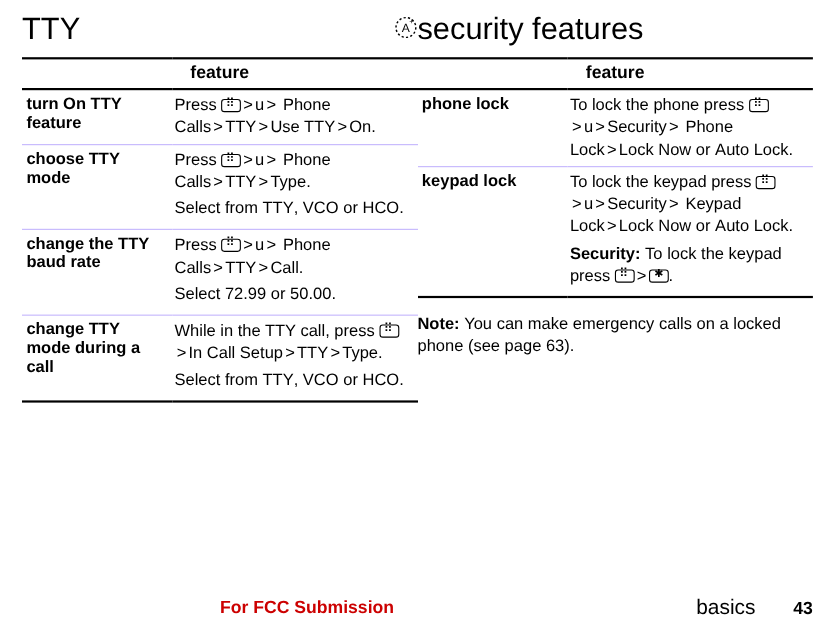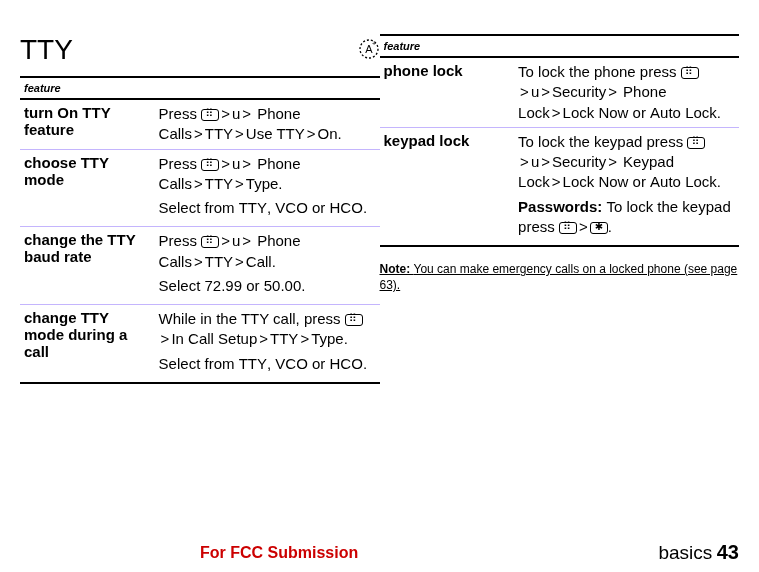--- a/index.html
+++ b/index.html
@@ -8,21 +8,20 @@
     background: #fff;
     font-family: Arial, Helvetica, sans-serif;
     width: 759px;
     height: 572px;
     position: relative;
     box-sizing: border-box;
   }
   .page {
     display: flex;
     padding: 10px 20px 0 20px;
-    margin-top: 24px;
   }
   .col {
     flex: 1;
     min-width: 0;
   }
   h1 {
     font-size: 28px;
     font-weight: normal;
     margin: 0 0 10px 0;
     font-family: Arial, Helvetica, sans-serif;
@@ -33,27 +32,26 @@
     justify-content: space-between;
   }
   .accessibility-icon {
     margin-top: 4px;
   }
   table {
     border-collapse: collapse;
     width: 100%;
   }
   th.feature-header {
-    text-align: left;
-    font-weight: bold;
-    font-size: 11px;
+    text-align: center;
+    font-weight: bold;
+    font-size: 16px;
     border-top: 2px solid #000;
     border-bottom: 2px solid #000;
     padding: 4px 4px;
-    font-style: italic;
   }
   td.label {
     font-weight: bold;
     font-size: 15px;
     vertical-align: top;
     padding: 4px 6px 4px 4px;
     width: 38%;
   }
   td.desc {
     font-size: 15px;
@@ -99,24 +97,23 @@
     position: absolute;
     top: -3px;
     left: 4px;
     font-size: 10px;
   }
   .u-letter {
     font-family: Arial, sans-serif;
     font-size: 15px;
   }
   .note {
-    font-size: 12px;
+    font-size: 15px;
     margin-top: 14px;
     line-height: 1.35;
-    text-decoration: underline;
   }
   .footer {
     position: absolute;
     bottom: 8px;
     left: 0;
     right: 0;
     display: flex;
     justify-content: space-between;
     align-items: center;
     padding: 0 20px 0 200px;
@@ -124,21 +121,22 @@
   .fcc {
     color: #cc0000;
     font-weight: bold;
     font-size: 16px;
   }
   .pgsec {
     font-size: 19px;
   }
   .pgnum {
     font-weight: bold;
-    font-size: 20px;
+    font-size: 16px;
+    margin-left: 30px;
   }
   p { margin: 0 0 4px 0; }
 </style>
 </head>
 <body>
 
 <div class="page">
 
   <div class="col">
     <div class="heading-row">
@@ -190,20 +188,21 @@
           <td class="desc">
             <p><span>While in the TTY call, press </span><span class="icon-box icon-grid"></span><span class="gt">&gt;</span><span class="narrow">In Call Setup</span><span class="gt">&gt;</span><span class="narrow">TTY</span><span class="gt">&gt;</span><span class="narrow">Type</span>.</p>
             <p><span>Select from </span><span class="narrow">TTY</span>, <span class="narrow">VCO</span> or <span class="narrow">HCO</span>.</p>
           </td>
         </tr>
       </tbody>
     </table>
   </div>
 
   <div class="col">
+    <h1>security features</h1>
     <table>
       <thead>
         <tr>
             <th class="feature-header" colspan="2">feature</th>
           </tr>
       </thead>
       <tbody>
 
         <tr>
           <td class="label">phone lock</td>
@@ -213,21 +212,21 @@
             <span class="narrow">Auto Lock</span>.
           </td>
         </tr>
 
         <tr>
           <td class="label">keypad lock</td>
           <td class="desc">
             <p><span>To lock the keypad press </span><span class="icon-box icon-grid"></span><span class="gt">&gt;</span><span class="u-letter">u</span><span class="gt">&gt;</span><span class="narrow">Security</span><span class="gt">&gt;</span>
             <span class="narrow">Keypad Lock</span><span class="gt">&gt;</span><span class="narrow">Lock Now</span><span> or </span>
             <span class="narrow">Auto Lock</span>.</p>
-            <p><span class="bold">Passwords: </span><span>To lock the keypad press </span><span class="icon-box icon-grid"></span><span class="gt">&gt;</span><span class="icon-box icon-star"></span>.</p>
+            <p><span class="bold">Security: </span><span>To lock the keypad press </span><span class="icon-box icon-grid"></span><span class="gt">&gt;</span><span class="icon-box icon-star"></span>.</p>
           </td>
         </tr>
 
 
       </tbody>
     </table>
     <p class="note">
       <span class="bold">Note: </span><span>You can make emergency calls on a locked phone (see page 63).</span>
     </p>
   </div>

